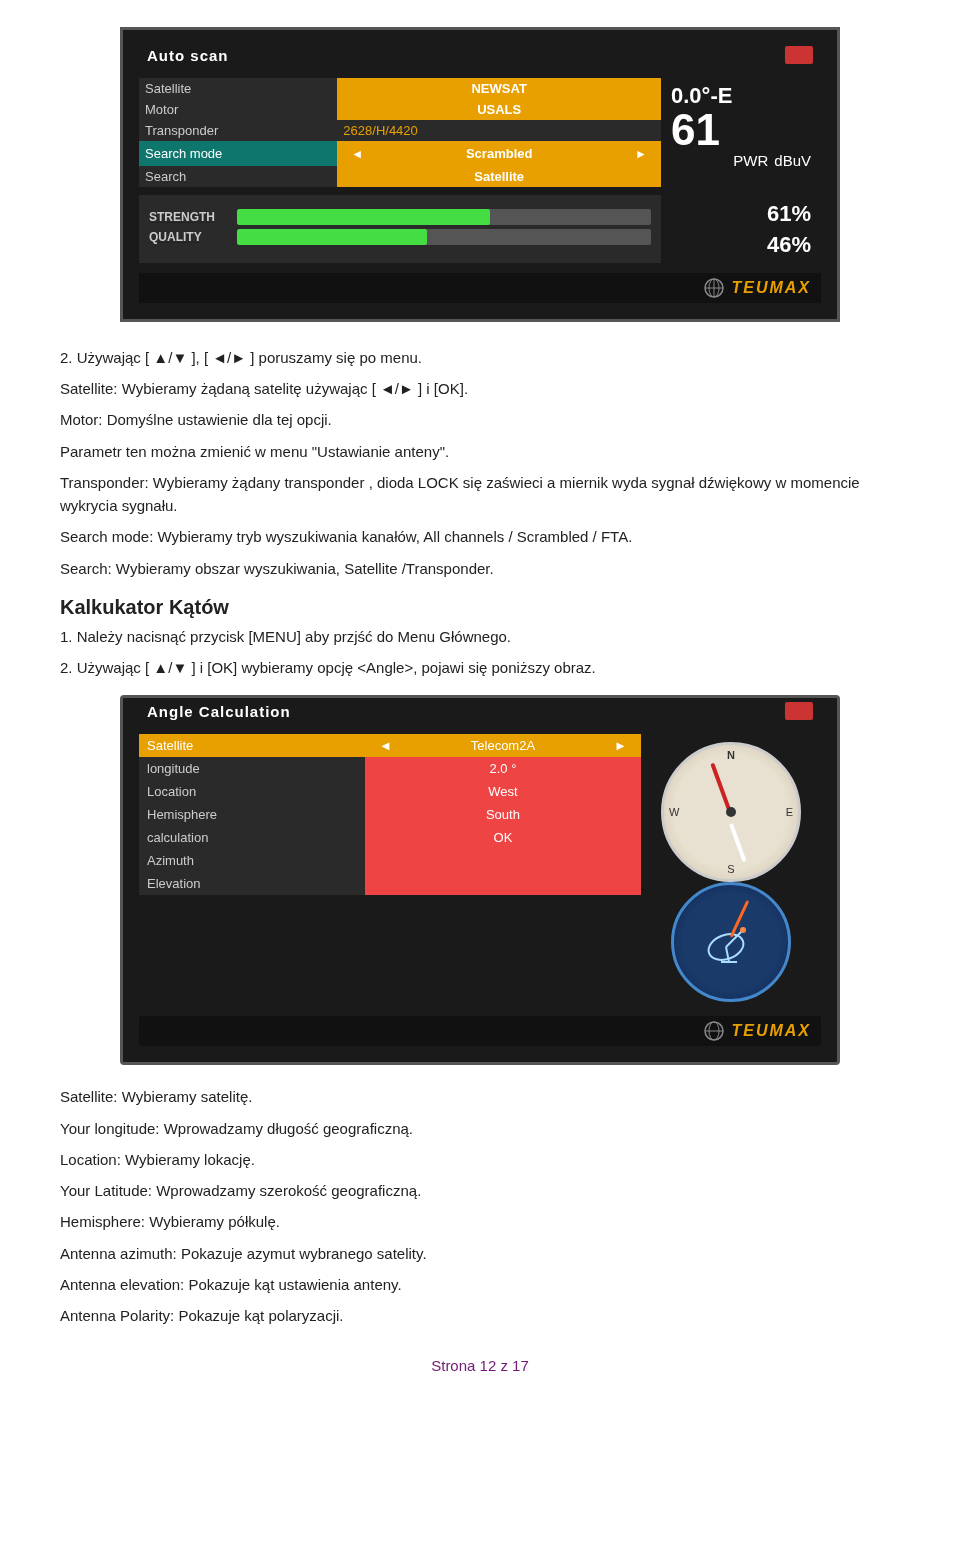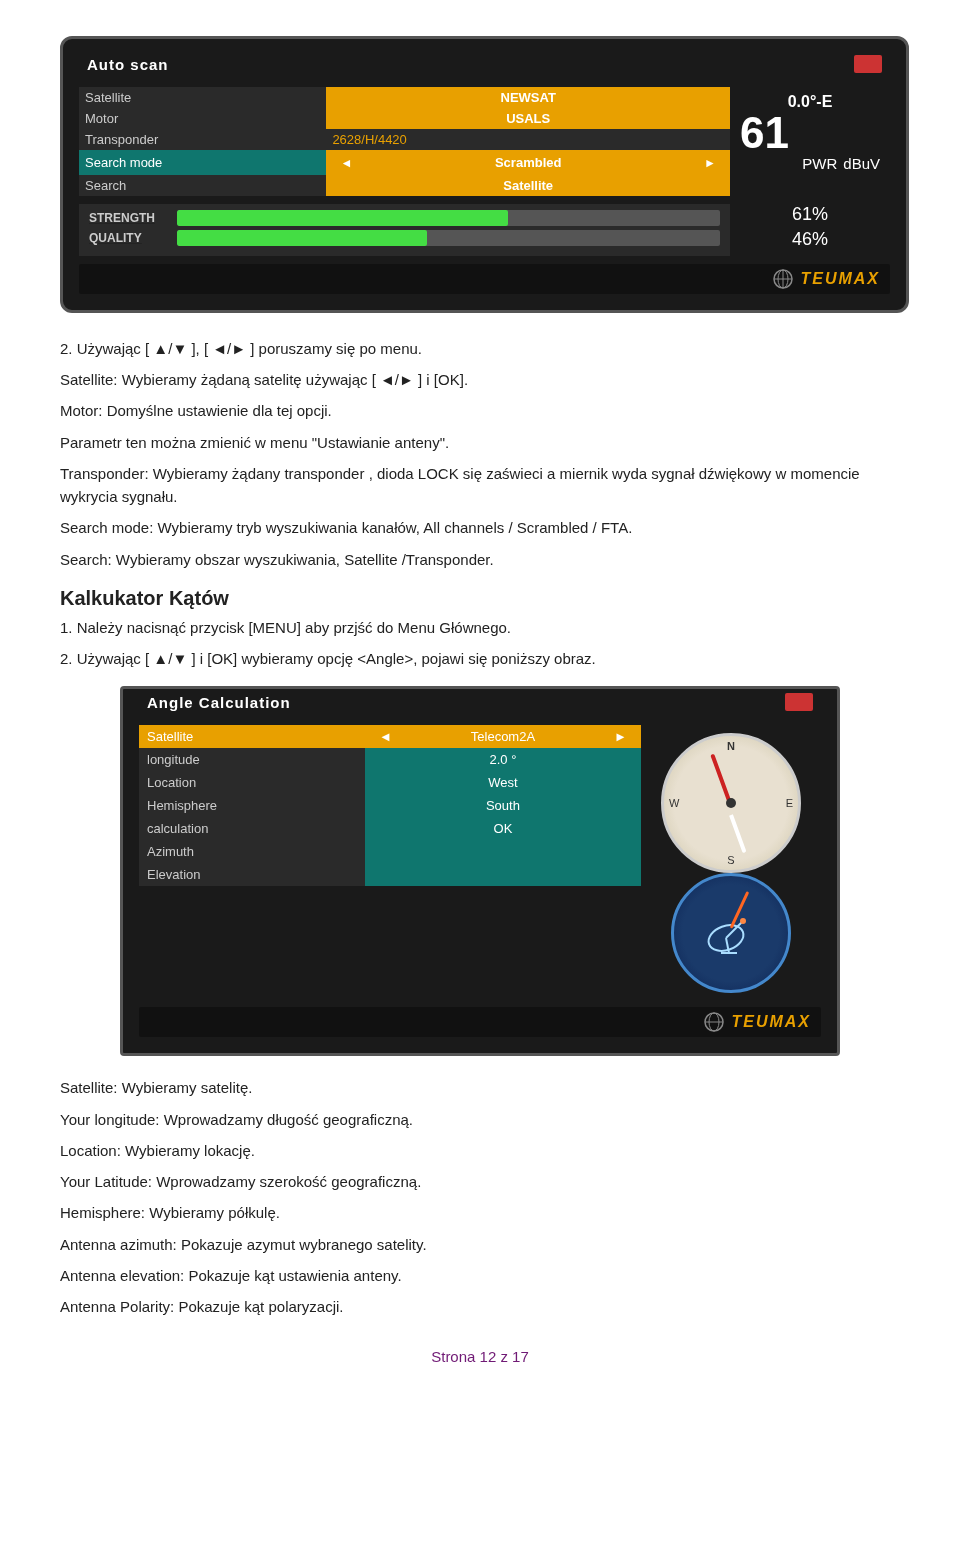--- a/index.html
+++ b/index.html
@@ -10,23 +10,23 @@
       font-family: Arial, sans-serif;
       font-size: 15px;
       color: #222;
       padding: 20px 60px;
     }
 
     
     .screenshot-box {
       background: #1a1a1a;
       border: 3px solid #555;
-      border-radius: 12px;
-      margin: 16px auto 24px auto;
-      width: 849px;
+      border-radius: 0;
+      margin: 7px auto 24px auto;
+      width: 720px;
       padding: 12px 16px 16px 16px;
       position: relative;
     }
 
     .screen-title-bar {
       display: flex;
       justify-content: space-between;
       align-items: center;
       margin-bottom: 10px;
       padding: 4px 8px;
@@ -78,21 +78,21 @@
       padding: 2px 8px;
     }
     .arrow-btn {
       color: #fff;
       font-size: 12px;
     }
 
     .signal-section {
       margin-top: 8px;
       background: #2a2a2a;
-      padding: 6px 10px;
+      padding: 14px 10px;
       text-decoration: underline;
     }
     .signal-row {
       display: flex;
       align-items: center;
       margin-bottom: 4px;
       gap: 8px;
     }
     .signal-label {
       color: #ccc;
@@ -106,42 +106,41 @@
       height: 16px;
       border-radius: 2px;
       overflow: hidden;
     }
     .signal-bar-fill {
       height: 100%;
       background: #44dd44;
       border-radius: 2px;
     }
     .info-big {
-      font-size: 16px;
+      font-size: 22px;
       font-weight: bold;
       color: #fff;
       line-height: 1.1;
-      text-align: center;
     }
     .info-medium {
       font-size: 44px;
       font-weight: bold;
       color: #fff;
       line-height: 1.0;
     }
     .info-row {
       display: flex;
       gap: 6px;
       align-items: baseline;
       justify-content: flex-end;
     }
     .pct-line {
-      font-size: 18px;
-      font-weight: normal;
-      text-align: center;
+      font-size: 22px;
+      font-weight: bold;
+      text-align: right;
       line-height: 1.4;
     }
 
     .brand-bar {
       background: #111;
       display: flex;
       justify-content: flex-end;
       align-items: center;
       padding: 4px 10px;
       margin-top: 6px;
@@ -310,21 +309,21 @@
       padding: 4px 8px;
       font-size: 13px;
     }
     .angle-menu-label {
       color: #ccc;
       background: #2a2a2a;
       width: 45%;
     }
     .angle-menu-value {
       color: #fff;
-      background: #0f766e;
+      background: #ef4444;
       text-align: center;
     }
     .angle-highlight-row td {
       background: #e8a000;
       color: #fff;
     }
 
     
     .page-num {
       text-align: center;

